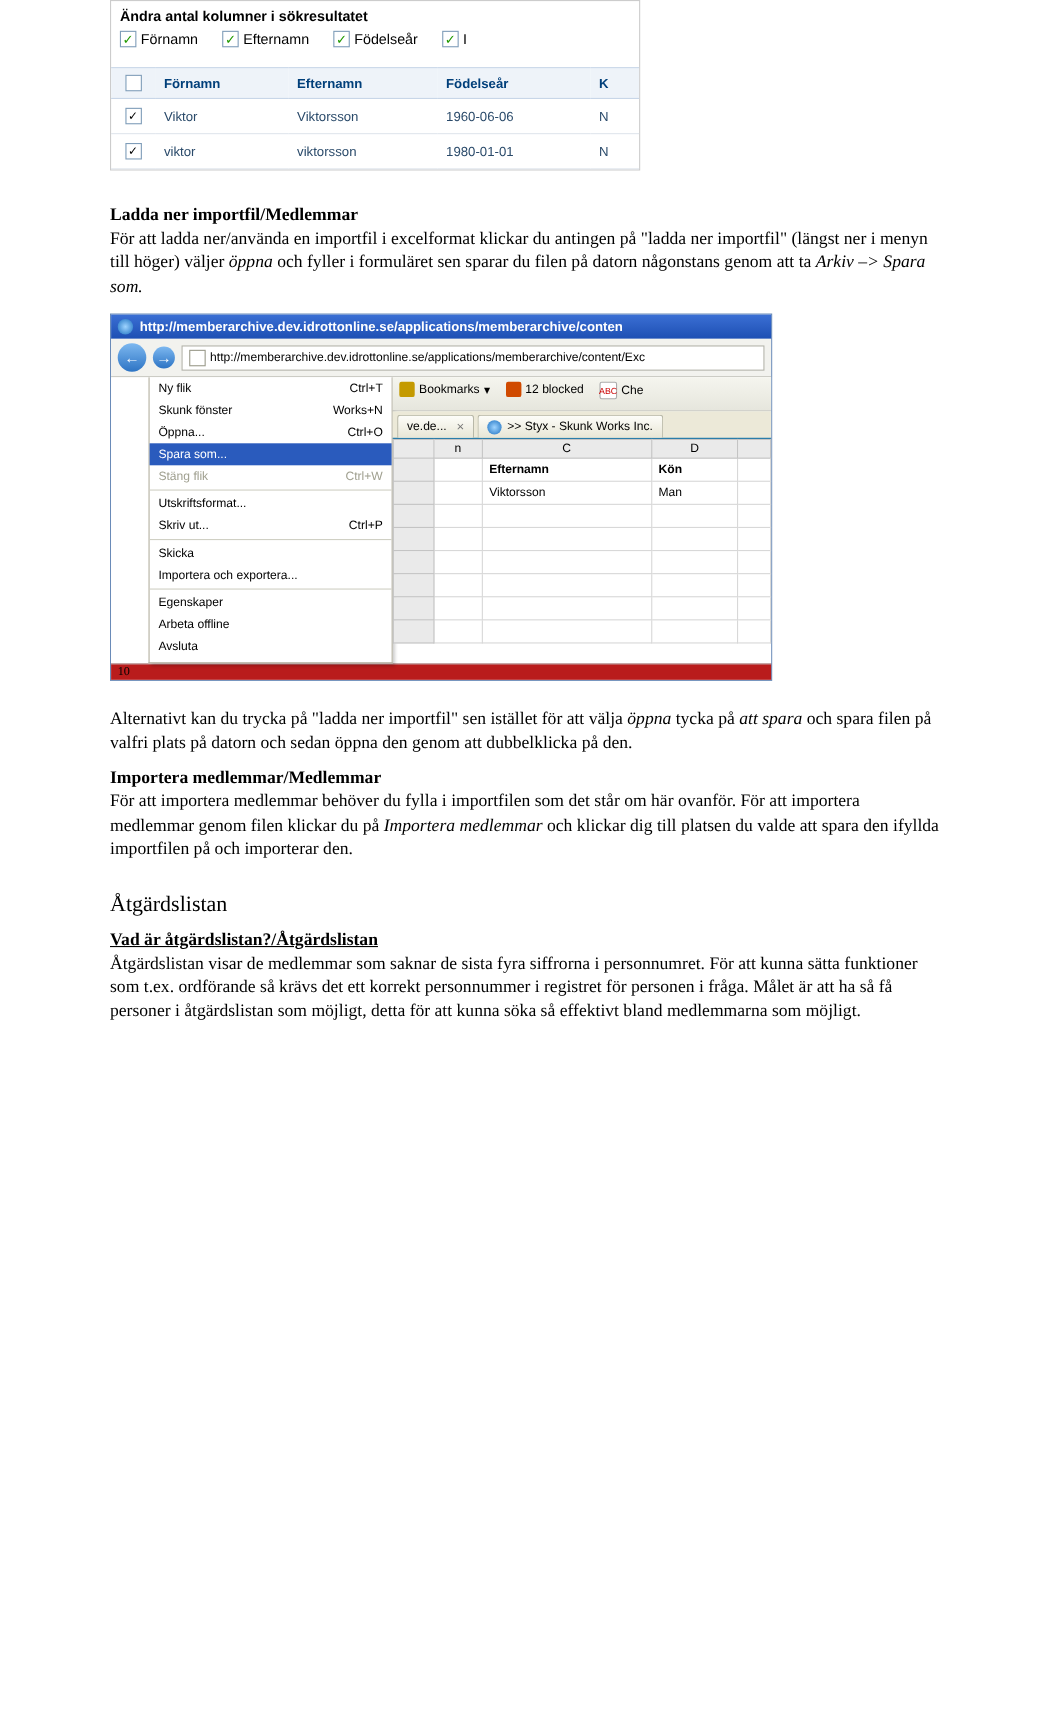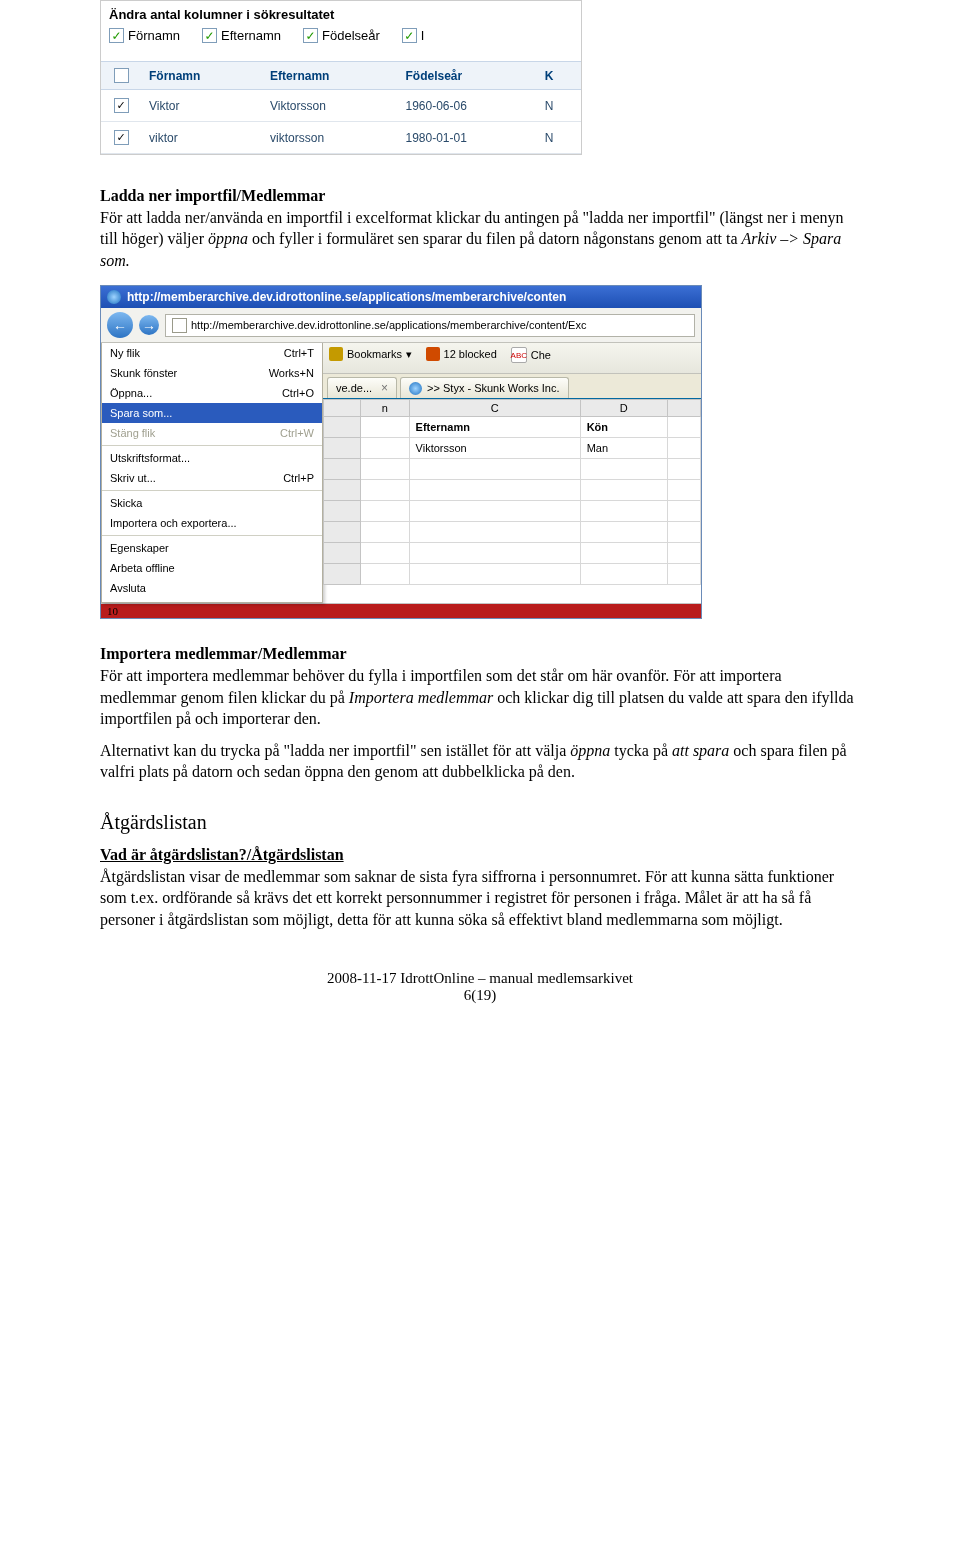--- a/index.html
+++ b/index.html
@@ -211,20 +211,21 @@
     display: flex;
     height: 260px;
     background: #fff;
   }
   .sc2-dropdown {
     width: 220px;
     background: #fff;
     border: 1px solid #b3b0a0;
     border-top: none;
     box-shadow: 2px 2px 3px rgba(0,0,0,0.2);
+    margin-left: 34px;
   }
   .sc2-dd-item {
     padding: 4px 8px;
     display: flex;
     justify-content: space-between;
     cursor: default;
   }
   .sc2-dd-item.sel {
     background: #2a5bbd;
     color: #fff;
@@ -494,39 +495,35 @@
                 <td></td>
               </tr>
         </tbody>
           </table>
       </div>
     </div>
     <div style="background:#b91c1c;border-top:1px solid #c4c4c4;padding:1px 6px;font-family:Tahoma;font-size:11px;">10</div>
   </div>
 
   <p class="body-text">
-    <b>Importera medlemmar/Medlemmar</b><br>
-    <span>För att importera medlemmar behöver du fylla i importfilen som det står om här ovanför. För att importera medlemmar genom filen klickar du på </span>
-    <i>Importera medlemmar</i>
-    <span> och klickar dig till platsen du valde att spara den ifyllda importfilen på och importerar den.</span>
-  </p>
-
-  <p class="body-text">
     <span>Alternativt kan du trycka på "ladda ner importfil" sen istället för att välja </span>
     <i>öppna</i>
     <span> tycka på </span>
     <i>att spara</i>
     <span> och spara filen på valfri plats på datorn och sedan öppna den genom att dubbelklicka på den.</span>
   </p>
 
+  <p class="body-text">
+    <b>Importera medlemmar/Medlemmar</b><br>
+    <span>För att importera medlemmar behöver du fylla i importfilen som det står om här ovanför. För att importera medlemmar genom filen klickar du på </span>
+    <i>Importera medlemmar</i>
+    <span> och klickar dig till platsen du valde att spara den ifyllda importfilen på och importerar den.</span>
+  </p>
+
   <h3 class="section">Åtgärdslistan</h3>
 
   <p class="body-text">
     <span class="sub-u">Vad är åtgärdslistan?/Åtgärdslistan</span><br>
     <span>Åtgärdslistan visar de medlemmar som saknar de sista fyra siffrorna i personnumret. För att kunna sätta funktioner som t.ex. ordförande så krävs det ett korrekt personnummer i registret för personen i fråga. Målet är att ha så få personer i åtgärdslistan som möjligt, detta för att kunna söka så effektivt bland medlemmarna som möjligt.</span>
   </p>
 
-  <div class="footer">
-    <span>2008-11-17 IdrottOnline – manual medlemsarkivet</span><br>
-    <span>6(19)</span>
-  </div>
 
 </div>
 
 </body></html>

